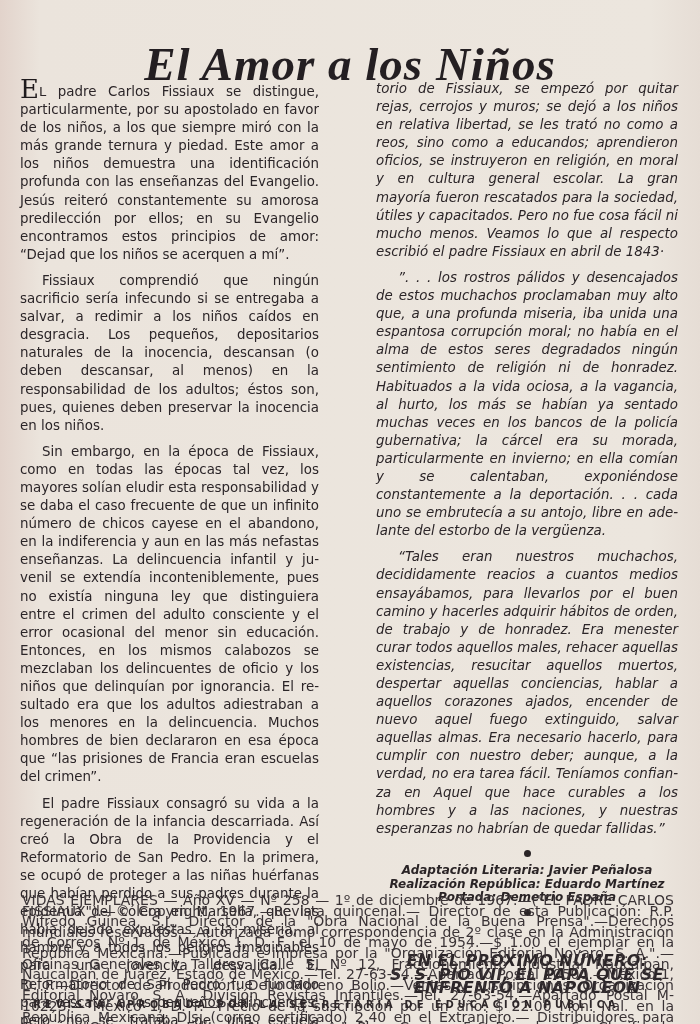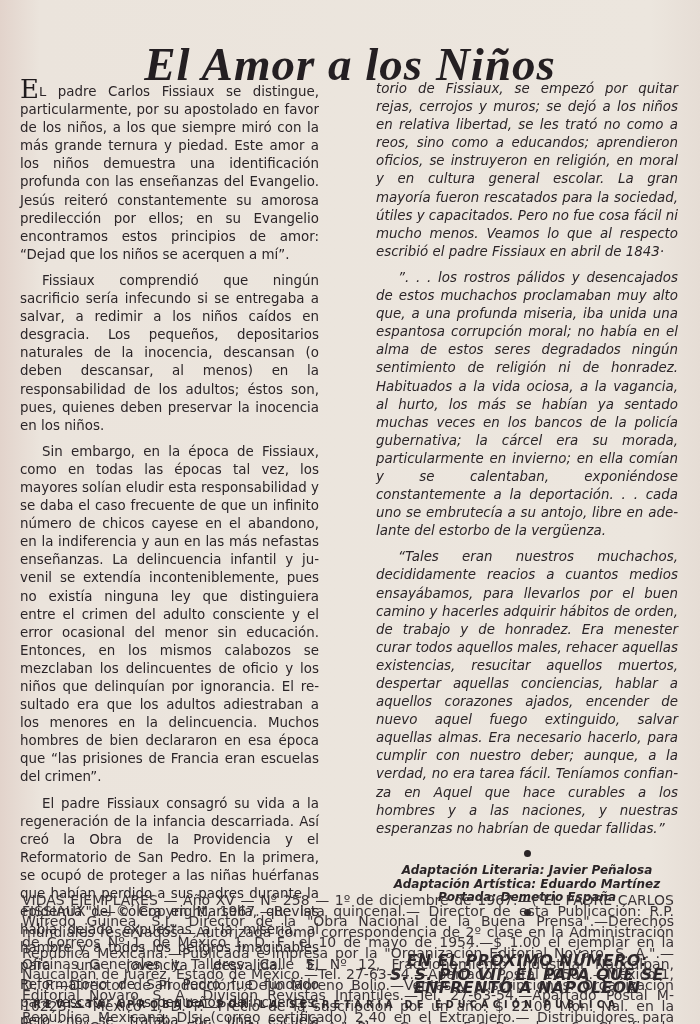--- a/index.html
+++ b/index.html
@@ -72,21 +72,21 @@
 </div>
 
 <div class="col col-right">
   <p class="first">torio de Fissiaux, se empezó por quitar rejas, cerrojos y muros; se dejó a los niños en relativa libertad, se les trató no como a reos, sino como a educandos; aprendieron oficios, se instruyeron en religión, en moral y en cultura general esco­lar. La gran mayoría fueron rescatados para la so­ciedad, útiles y capacitados. Pero no fue cosa fácil ni mucho menos. Veamos lo que al respecto es­cribió el padre Fissiaux en abril de 1843·</p>
   <p>”. . . los rostros pálidos y desencajados de es­tos muchachos proclamaban muy alto que, a una profunda miseria, iba unida una espantosa corrup­ción moral; no había en el alma de estos seres degradados ningún sentimiento de religión ni de honradez. Habituados a la vida ociosa, a la va­gancia, al hurto, los más se habían ya sentado muchas veces en los bancos de la policía guber­nativa; la cárcel era su morada, particularmente en invierno; en ella comían y se calentaban, expo­niéndose constantemente a la deportación. . . cada uno se embrutecía a su antojo, libre en ade­lante del estorbo de la vergüenza.</p>
   <p>“Tales eran nuestros muchachos, decididamen­te reacios a cuantos medios ensayábamos, para llevarlos por el buen camino y hacerles adquirir hábitos de orden, de trabajo y de honradez. Era menester curar todos aquellos males, rehacer aquellas existencias, resucitar aquellos muertos, despertar aquellas conciencias, hablar a aquellos corazones ajados, encender de nuevo aquel fuego extinguido, salvar aquellas almas. Era necesario hacerlo, para cumplir con nuestro deber; aunque, a la verdad, no era tarea fácil. Teníamos confian­za en Aquel que hace curables a los hombres y a las naciones, y nuestras esperanzas no habrían de quedar fallidas.”</p>
 
   <div class="credits">
     <span class="bullet"></span><br>
     <span>Adaptación Literaria: Javier Peñalosa</span><br>
-    <span>Adaptación Artística: Eduardo Martínez</span><br>
+    <span>Realización República: Eduardo Martínez</span><br>
     <span>Portada: Demetrio España</span><br>
     <span class="bullet"></span>
   </div>
   <div class="next">
     <span>EN EL PRÓXIMO NÚMERO:</span><br>
     <span>S. S. PIO VII, EL PAPA QUE SE ENFRENTÓ A NAPOLEÓN</span>
   </div>
 </div>
 
 <div class="footer">

